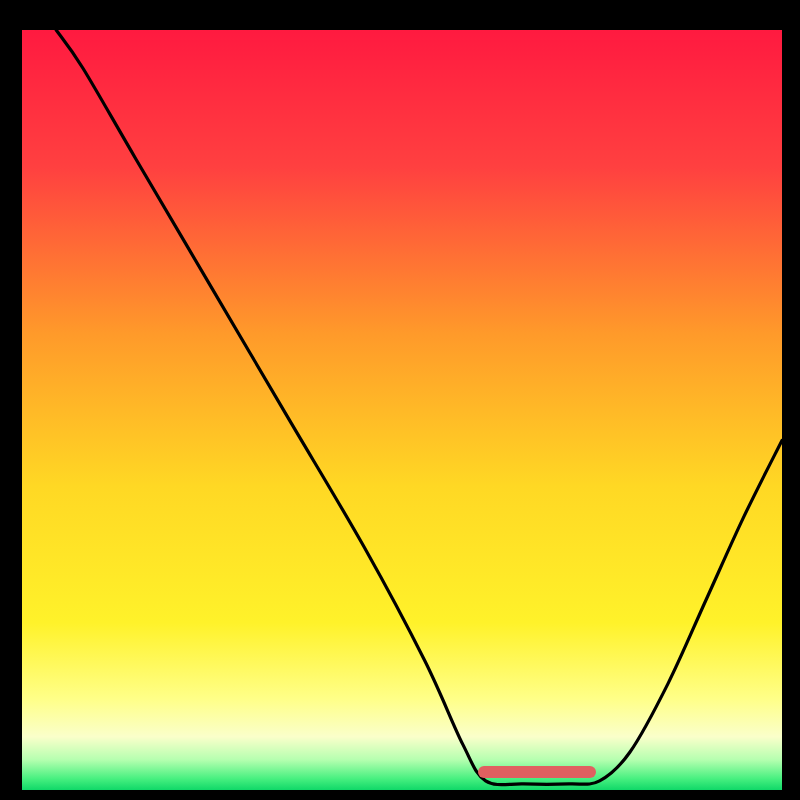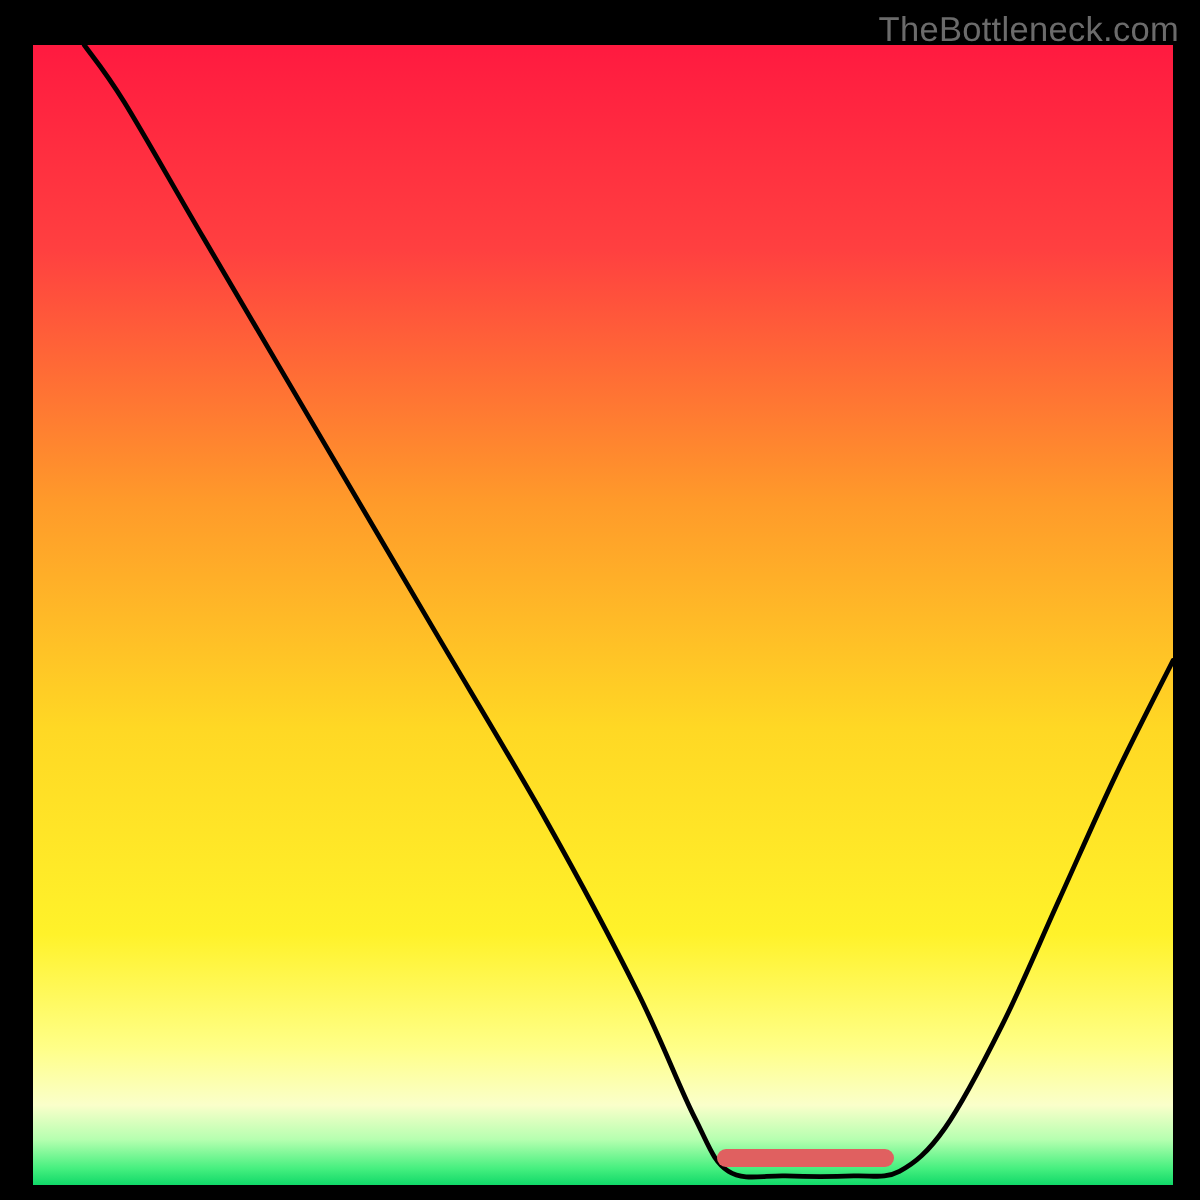--- a/index.html
+++ b/index.html
@@ -44,21 +44,20 @@
     height: 12px;
     background: #e06060;
     border-radius: 7px;
     z-index: 30;
   }
 </style>
 </head>
 <body>
 
 <div class="stage">
-  <div class="watermark">TheBottleneck.com</div>
 
   <div class="plot-frame">
 
     <svg class="gradient-bg" width="760" height="760" viewBox="0 0 760 760" preserveAspectRatio="none">
       <defs>
         <linearGradient id="bgGrad" x1="0" y1="0" x2="0" y2="1">
           <stop offset="0%" stop-color="#ff1a40"></stop>
           <stop offset="18%" stop-color="#ff4040"></stop>
           <stop offset="40%" stop-color="#ff9a2a"></stop>
           <stop offset="60%" stop-color="#ffd824"></stop>

